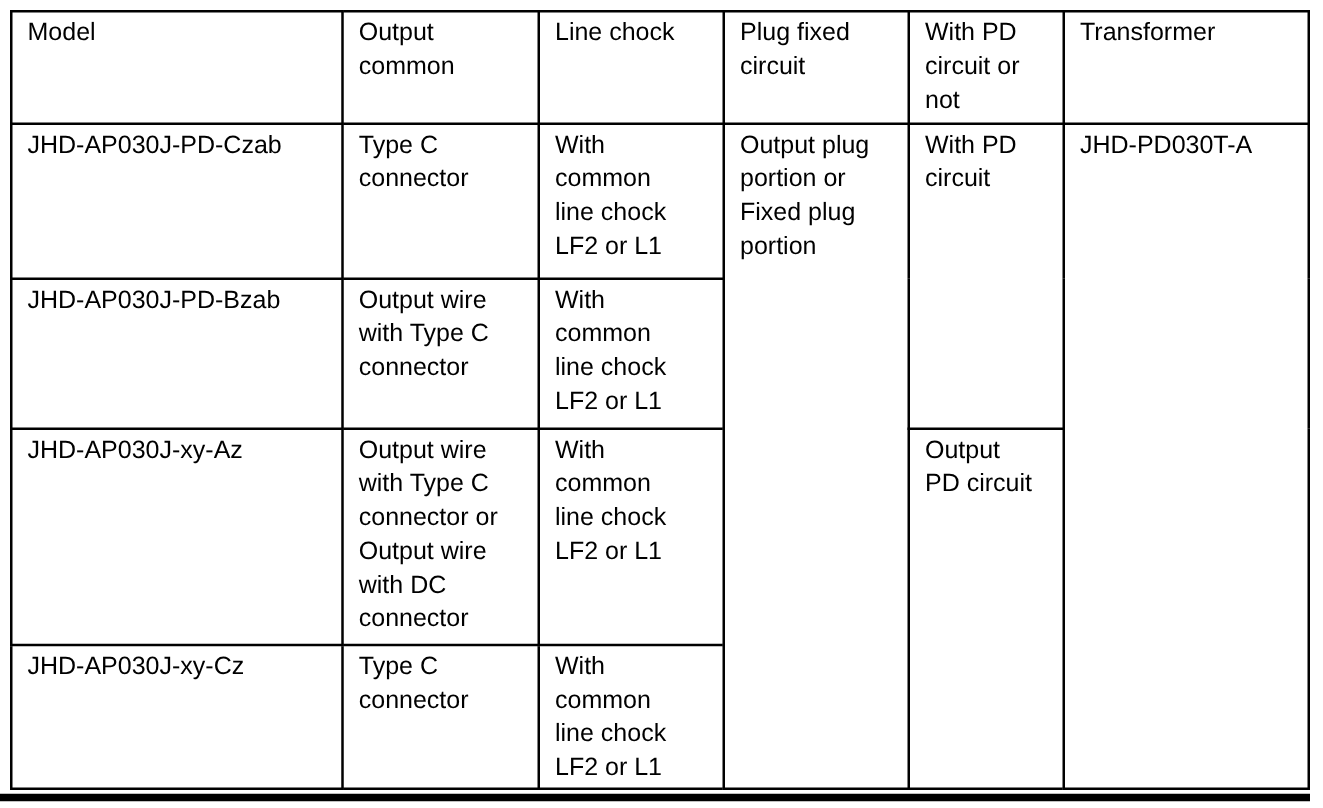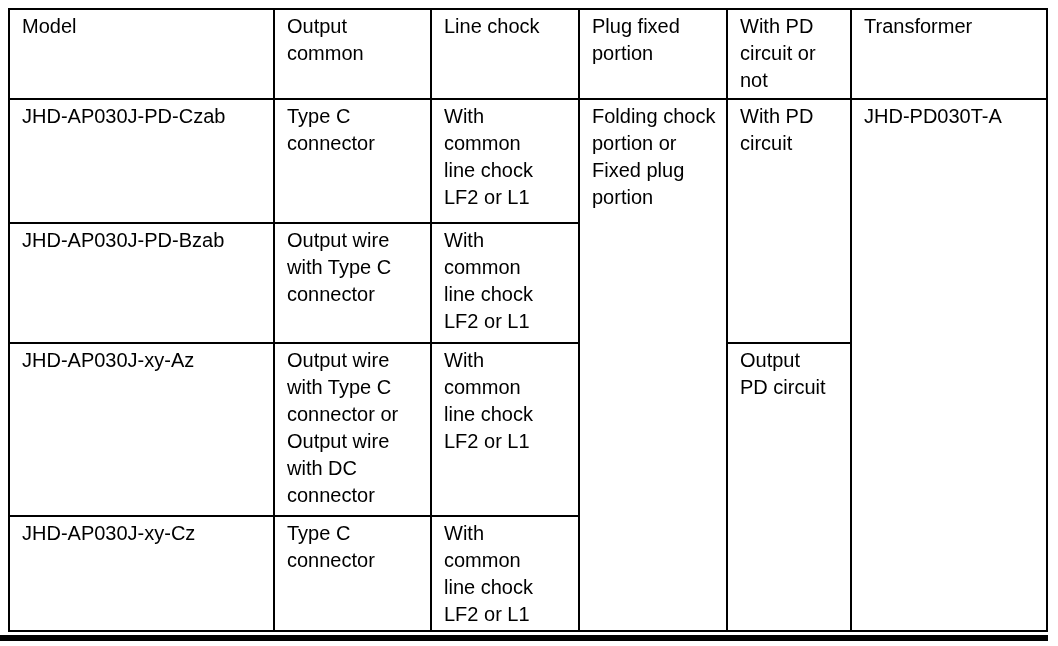--- a/index.html
+++ b/index.html
@@ -57,35 +57,35 @@
       <col style="width:124px">
       <col style="width:196px">
     </colgroup>
     <tbody>
       <tr style="height:90px">
         <td>Model</td>
         <td>Output
 common</td>
         <td>Line chock</td>
         <td>Plug fixed
-portion</td>
+circuit</td>
         <td>With PD
 circuit or
 not</td>
         <td>Transformer</td>
       </tr>
       <tr style="height:124px">
         <td>JHD-AP030J-PD-Czab</td>
         <td>Type C
 connector</td>
         <td>With
 common
 line chock
 LF2 or L1</td>
-        <td rowspan="4">Folding chock
+        <td rowspan="4">Output plug
 portion or
 Fixed plug
 portion</td>
         <td rowspan="2">With PD
 circuit</td>
         <td rowspan="4">JHD-PD030T-A</td>
       </tr>
       <tr style="height:120px">
         <td>JHD-AP030J-PD-Bzab</td>
         <td>Output wire

